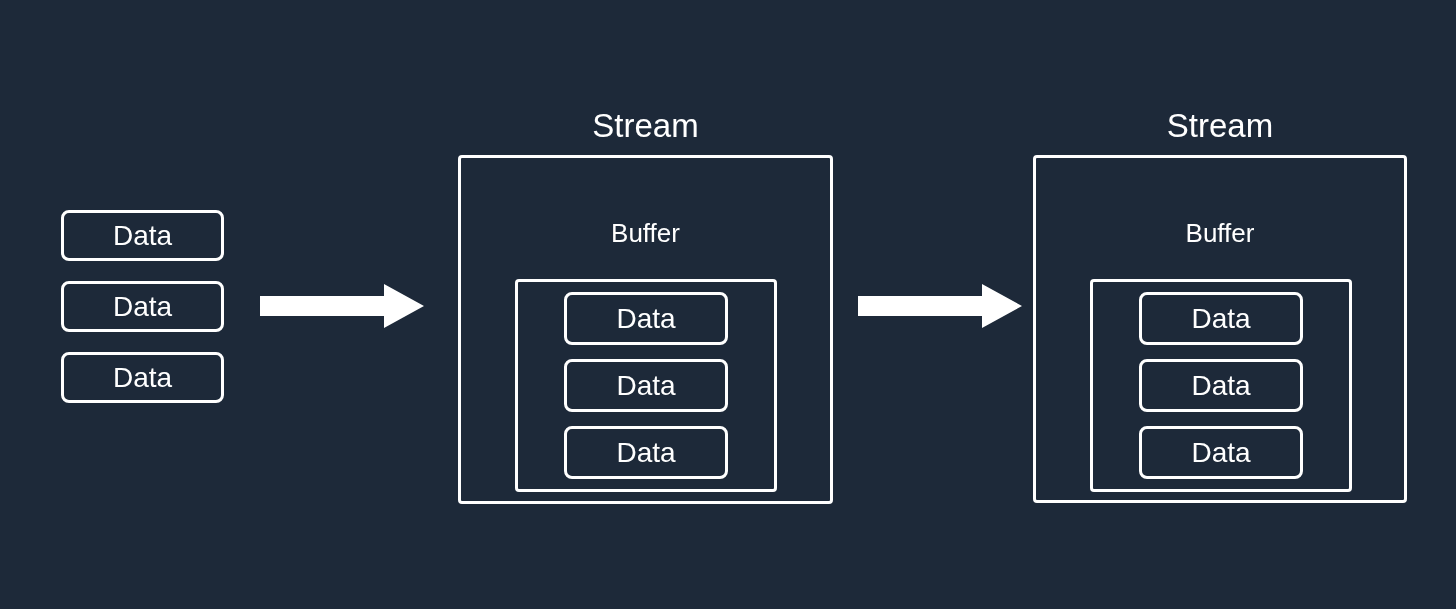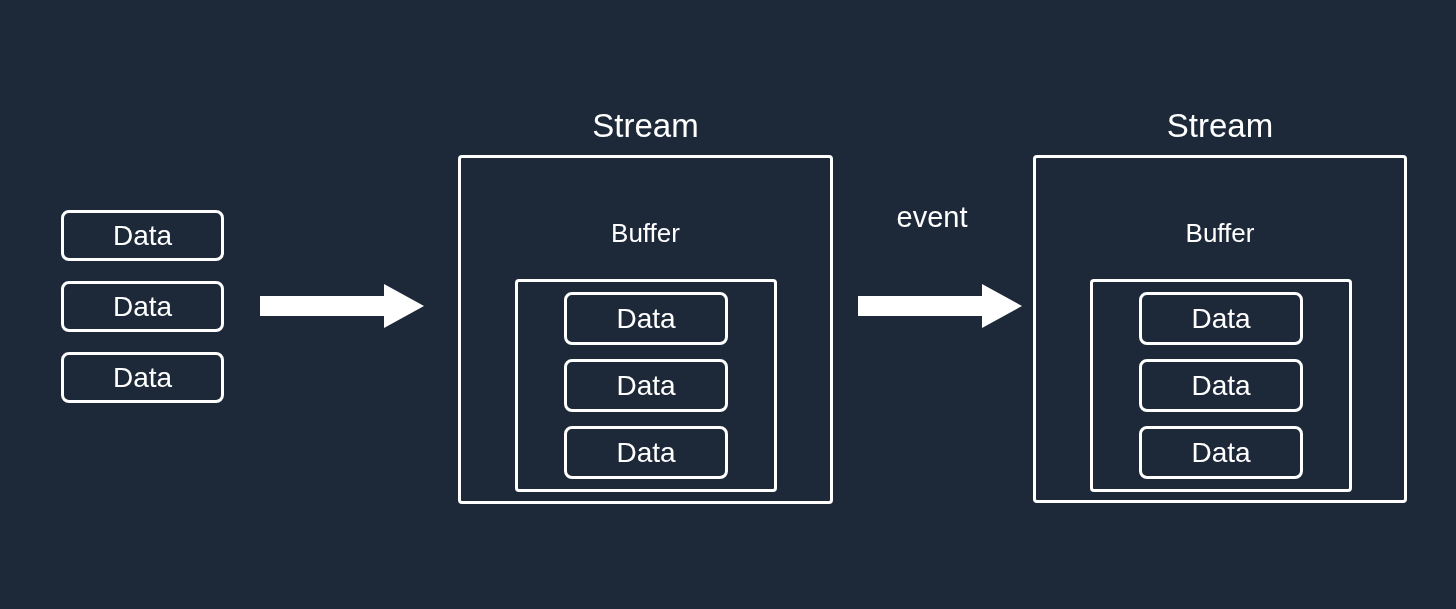--- a/index.html
+++ b/index.html
@@ -101,21 +101,20 @@
       <div class="data-box">
         <span>Data</span>
       </div>
       <div class="data-box">
         <span>Data</span>
       </div>
     </div>
   </div>
 
   <div class="event-label">
-    <div>event</div>
   </div>
   <svg class="arrow" style="left:858px;top:284px" viewBox="0 0 164 44" aria-hidden="true">
     <polygon points="0,12 124,12 124,0 164,22 124,44 124,32 0,32" fill="currentColor"></polygon>
   </svg>
 
   <div class="abs panel" style="left:1033px;top:155px;width:374px;height:348px">
     <div class="panel-title">Stream</div>
     <div class="buffer-label">Buffer</div>
     <div class="buffer-box">
       <div class="data-box">

